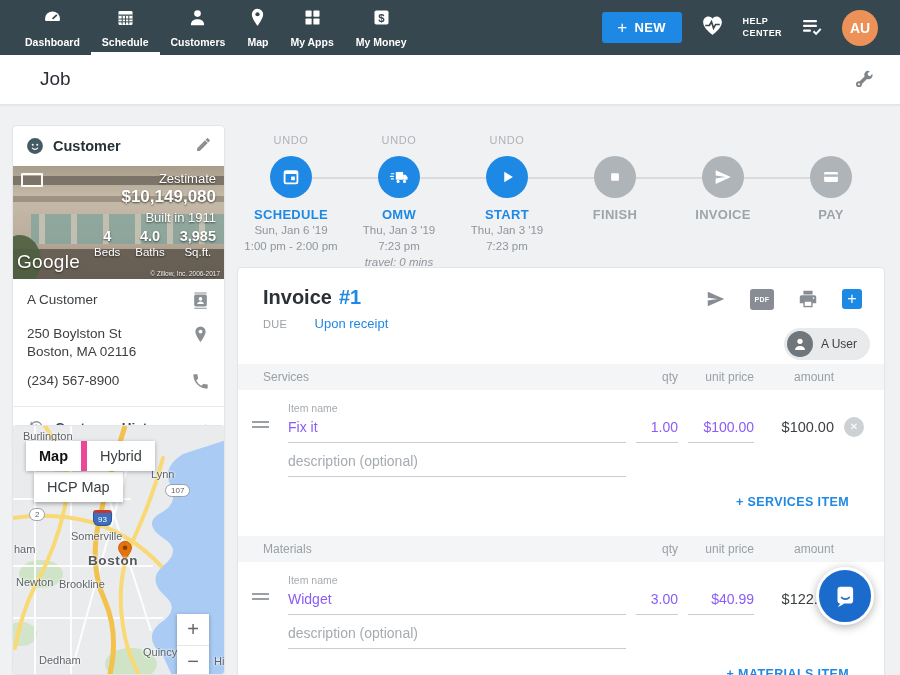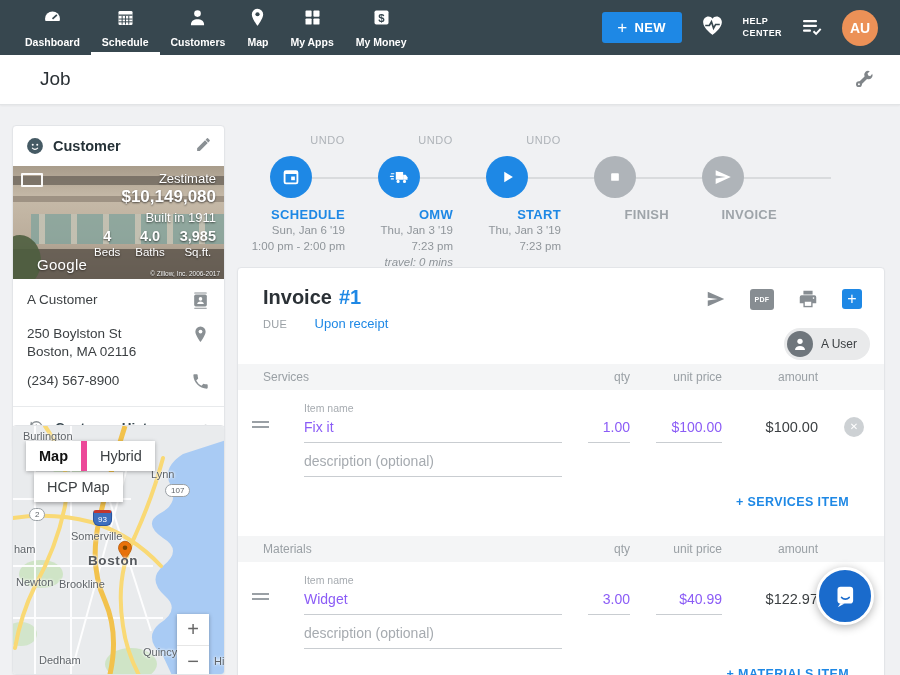--- a/index.html
+++ b/index.html
@@ -45,21 +45,21 @@
   .ph-bush { position:absolute; left:-14px; bottom:-8px; width:42px; height:52px; border-radius:50%; background:#4E5E3F; opacity:.9; }
   .sv-rect { position:absolute; left:8px; top:7px; width:22px; height:14px; border:2px solid #fff; border-radius:1px; opacity:.95; }
   .ph-txt { position:absolute; right:8px; color:#fff; text-shadow:0 1px 2px rgba(0,0,0,.6); text-align:left; }
   .z-label { top:5px; font-size:13px; }
   .z-value { top:21px; font-size:17px; font-weight:bold; }
   .z-built { top:44px; font-size:13px; }
   .z-stats { position:absolute; right:8px; top:62px; display:flex; gap:15px; }
   .z-col { text-align:center; color:#fff; text-shadow:0 1px 2px rgba(0,0,0,.6); }
   .z-col .v { font-size:14.5px; font-weight:bold; }
   .z-col .l { font-size:11.5px; margin-top:2px; }
-  .g-mark { position:absolute; left:24px; bottom:6px; color:#fff; font-size:15px; letter-spacing:.3px; text-shadow:0 1px 2px rgba(0,0,0,.5); }
+  .g-mark { position:absolute; left:4px; bottom:6px; color:#fff; font-size:19px; letter-spacing:.3px; text-shadow:0 1px 2px rgba(0,0,0,.5); }
   .ph-copy { position:absolute; right:4px; bottom:2px; color:#F2F2F2; font-size:6.5px; text-shadow:0 1px 1px rgba(0,0,0,.6); }
   .cust-info { padding:12px 14px 0 14px; }
   .info-row { display:flex; align-items:flex-start; margin-bottom:11px; }
   .info-txt { font-size:13.5px; color:#3C4043; line-height:1.35; }
   .info-ico { margin-left:auto; color:#8A9094; }
   .info-ico svg { width:19px; height:19px; }
   .cust-divider { border-top:1px solid #E8EAEC; }
   .history-row { display:flex; align-items:center; gap:10px; padding:11px 14px; cursor:pointer; }
   .history-row svg { width:18px; height:18px; color:#8A9094; }
   .history-label { font-size:13.5px; font-weight:bold; color:#37474F; }
@@ -78,21 +78,21 @@
   .map-btn.sel { font-weight:bold; color:#111; }
   .map-btn + .map-btn { border-left:6px solid #ec4899; }
   .hcp-btn { position:absolute; left:13px; top:46px; background:#fff; border:0; padding:7px 13px; font-size:14.5px; color:#3C4043; box-shadow:0 2px 4px rgba(0,0,0,.3); cursor:pointer; z-index:2; font-family:inherit;margin-left:8px; }
   .zoom-ctl { position:absolute; left:164px; top:188px; width:32px; background:#fff; box-shadow:0 1px 4px rgba(0,0,0,.3); z-index:3; }
   .zbtn { width:32px; height:31px; background:#fff; border:0; font-size:20px; color:#666; cursor:pointer; }
   .zdiv { border-top:1px solid #E6E6E6; }
 
   
   .timeline { position:absolute; left:237px; top:134px; width:648px; height:128px; display:flex; }
   .tl-line { position:absolute; left:54px; right:54px; top:43px; height:1.5px; background:#D9DBDD; }
-  .tl-step { width:108px; text-align:right; position:relative; }
+  .tl-step { width:108px; text-align:center; position:relative; }
   .tl-undo { min-height:14px; font-size:11px; color:#AEB3B8; letter-spacing:.6px; cursor:pointer; margin-bottom:8px; }
   .tl-circle { width:42px; height:42px; border-radius:50%; margin:0 auto; display:flex; align-items:center; justify-content:center; cursor:pointer; position:relative; z-index:2; }
   .s-done .tl-circle { background:#1E88E5; }
   .s-pend .tl-circle { background:#AFB4B9; }
   .tl-circle svg { width:22px; height:22px; }
   .tl-label { margin-top:9px; font-size:13px; font-weight:bold; letter-spacing:.3px; }
   .s-done .tl-label { color:#1E88E5; }
   .s-pend .tl-label { color:#9EA4A9; }
   .tl-sub { font-size:11.5px; color:#8F959A; line-height:1.4; }
   .tl-sub.it { font-style:italic; }
@@ -109,21 +109,21 @@
   .inv-icons { position:absolute; top:20px; right:22px; display:flex; align-items:center; gap:23px; }
   .icon-btn { background:none; border:0; color:#878D92; cursor:pointer; display:flex; }
   .icon-btn svg { width:22px; height:22px; }
   .pdf-badge { width:24px; height:21px; background:#878D92; border-radius:3px; color:#fff; font-size:7px; font-weight:bold; display:flex; align-items:center; justify-content:center; letter-spacing:.3px; }
   .add-btn { width:20px; height:20px; background:#1E88E5; border:0; border-radius:3px; color:#fff; font-size:16px; line-height:1; display:flex; align-items:center; justify-content:center; cursor:pointer; }
   .user-chip { position:absolute; top:60px; right:14px; display:flex; align-items:center; gap:8px; background:#E9EAEB; border-radius:16px; padding:3px 13px 3px 3px; cursor:pointer; }
   .chip-av { width:26px; height:26px; border-radius:50%; background:#6F767C; display:flex; align-items:center; justify-content:center; }
   .chip-av svg { width:16px; height:16px; }
   .chip-name { font-size:12px; color:#3C4043; }
 
-  .igrid { display:grid; grid-template-columns:26px 1fr 42px 66px 70px 30px; column-gap:26px; padding:0 10px 0 14px; }
+  .igrid { display:grid; grid-template-columns:26px 1fr 42px 66px 70px 30px; column-gap:10px; padding:0 10px 0 14px; }
   .sec-bar { height:26px; align-items:center; background:#F4F5F6; color:#9AA0A5; font-size:12px; }
   .sec-title { grid-column:1 / 3; padding-left:11px; }
   .col-h { text-align:right; }
   .item-row { margin-top:12px; align-items:end; }
   .sec-bar.m { margin-top:26px; }
   .drag { align-self:end; margin-bottom:12px; cursor:grab; }
   .drag i { display:block; width:17px; height:2px; background:#9AA0A5; margin:3px 0; }
   .mini-label { font-size:10.5px; color:#A6ABB0; margin-bottom:1px; }
   .inp { width:100%; border:0; border-bottom:1px solid #C9CDD1; background:transparent; font-family:inherit; font-size:14px; color:#8b5cf6; padding:4px 0 7px; outline:none; }
   .inp.num { text-align:right; }
@@ -417,20 +417,30 @@
     </div>
     <div class="tl-step s-pend">
       <div class="tl-undo"></div>
       <div class="tl-circle">
           <svg viewBox="0 0 24 24" fill="#fff">
             <path d="M4 19.5l16.5-7.5L4 4.5v5.8l11 1.7-11 1.7z"></path>
           </svg>
         </div>
       <div class="tl-label">INVOICE</div>
     </div>
+    <div class="tl-step s-pend">
+      <div class="tl-undo"></div>
+      <div class="tl-circle">
+          <svg viewBox="0 0 24 24">
+            <rect x="4.5" y="6.5" width="15" height="11" rx="1.5" fill="#fff"></rect>
+            <rect x="4.5" y="9.2" width="15" height="2.6" fill="#AFB4B9"></rect>
+          </svg>
+        </div>
+      <div class="tl-label">PAY</div>
+    </div>
   </div>
 
   <div class="card invoice-card">
     <div class="inv-head">
       <div class="inv-title-row">
         <span class="inv-title">Invoice</span>
         <span class="inv-number">#1</span>
       </div>
       <div class="inv-due">
         <span class="due-label">DUE</span>

